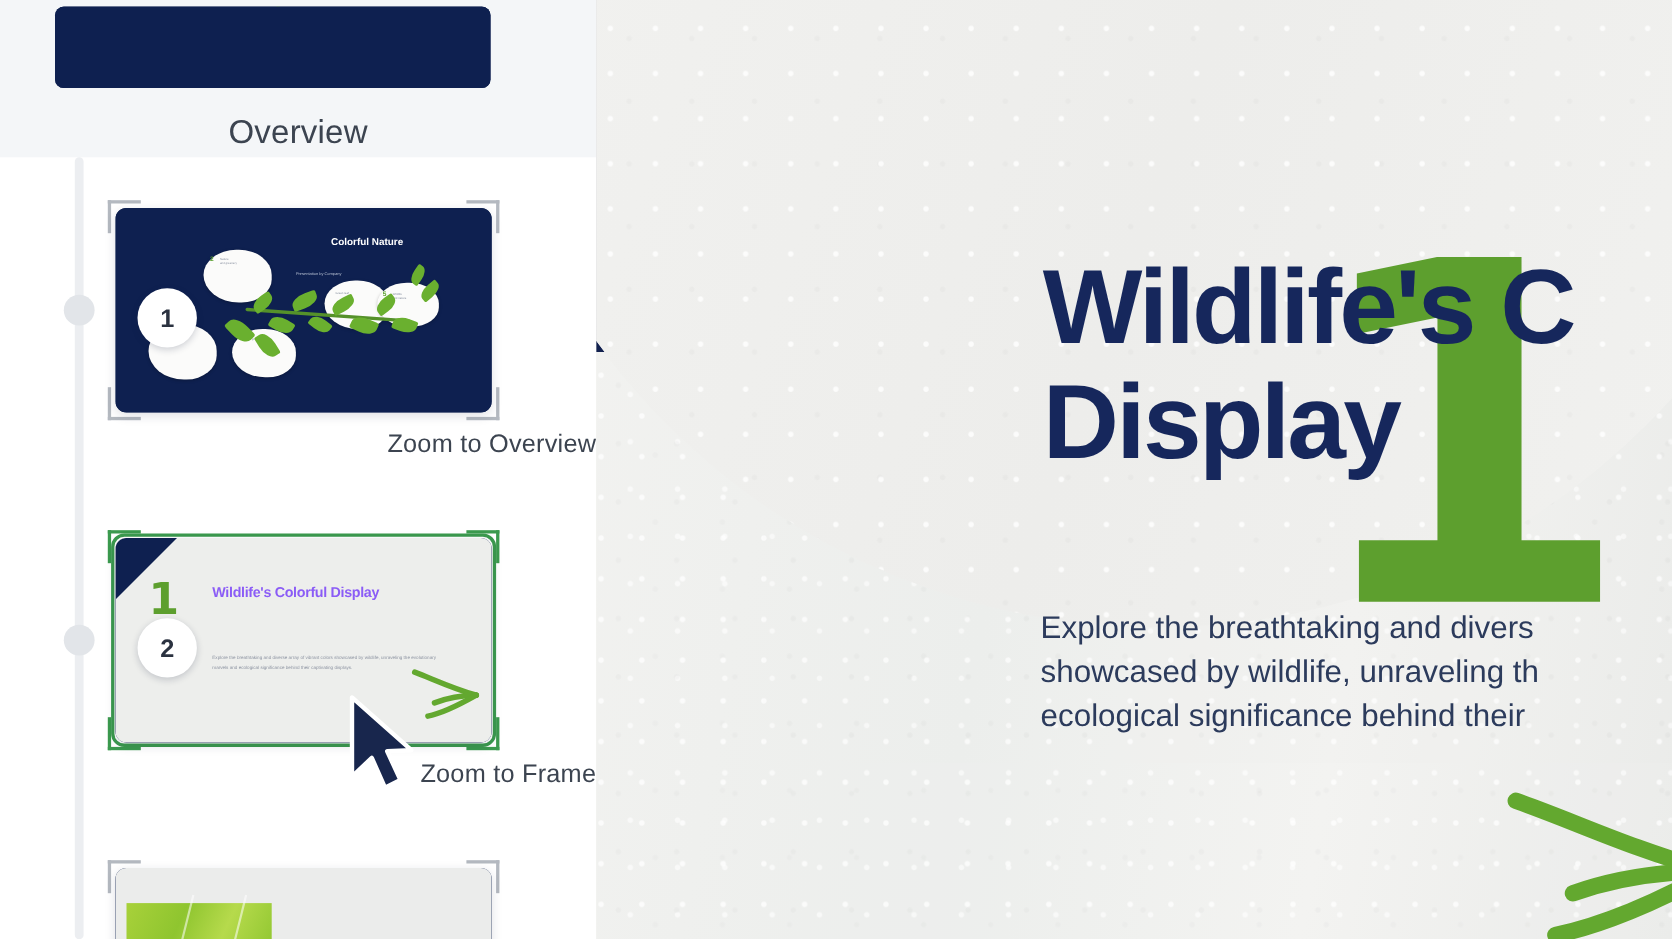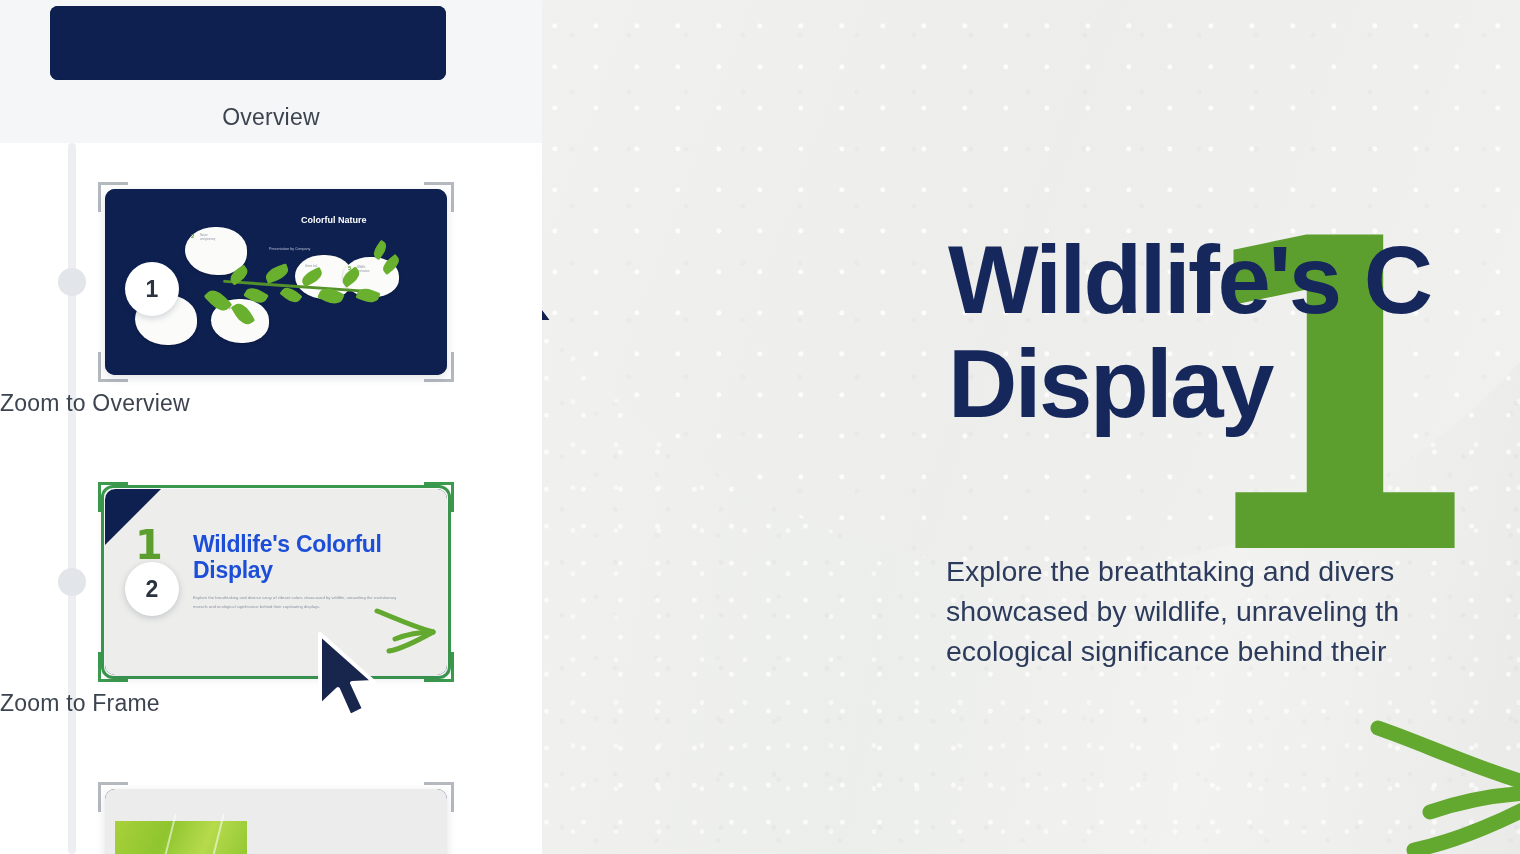--- a/index.html
+++ b/index.html
@@ -28,21 +28,21 @@
     position: absolute; left: 50px; top: 96px;
     width: 396px; height: 74px;
     background: #0e2050;
     border-radius: 8px;
     overflow: hidden;
   }
   #overview-label {
     position: absolute; left: 0; top: 194px;
     width: 542px;
     text-align: center;
-    font-size: 23px;
+    font-size: 30px;
     color: #3c4450;
     letter-spacing: .2px;
   }
 
   
   #timeline-line {
     position: absolute; left: 68px; top: 143px;
     width: 8px; height: 711px;
     background: #eceef1;
     border-radius: 4px;
@@ -79,21 +79,21 @@
     display: none;
     position: absolute; left: 3px; top: 3px;
     width: 350px; height: 194px;
     border: 3px solid #3b9a4e;
     border-radius: 12px;
   }
   .selected .sel-ring { display: block; }
 
   .thumb-label {
     position: absolute; left: -98px; top: 208px;
-    width: 542px; text-align: left;
+    width: 542px; text-align: right;
     font-size: 23px; color: #3c4450; letter-spacing: .2px;
   }
 
   
   .step-badge {
     position: absolute; left: 20px; top: 73px;
     width: 54px; height: 54px;
     border-radius: 50%;
     background: #ffffff;
     box-shadow: 0 2px 7px rgba(20,30,60,.20);
@@ -131,21 +131,21 @@
     border-radius: 10px 0 0 0;
     clip-path: polygon(0 0, 100% 0, 0 100%);
   }
   .mini-one {
     position: absolute; left: 30px; top: 40px;
     font-size: 40px; font-weight: bold; color: #5d9f2e;
     font-family: "DejaVu Sans", sans-serif; line-height: .8;
   }
   .mini-head {
     position: absolute; left: 88px; top: 43px;
-    font-size: 23px; font-weight: bold; color: #1d4ed8;
+    font-size: 13px; font-weight: bold; color: #8b5cf6;
     line-height: 1.12; width: 230px; letter-spacing: -.3px;
   }
   .mini-body {
     position: absolute; left: 88px; top: 105px;
     width: 205px; font-size: 4.2px; color: #8c93a1; line-height: 2.1;
   }
 
   
   .mini-blank { position: absolute; inset: 0; background: #ebeceb; }
   .mini-leafimg {

